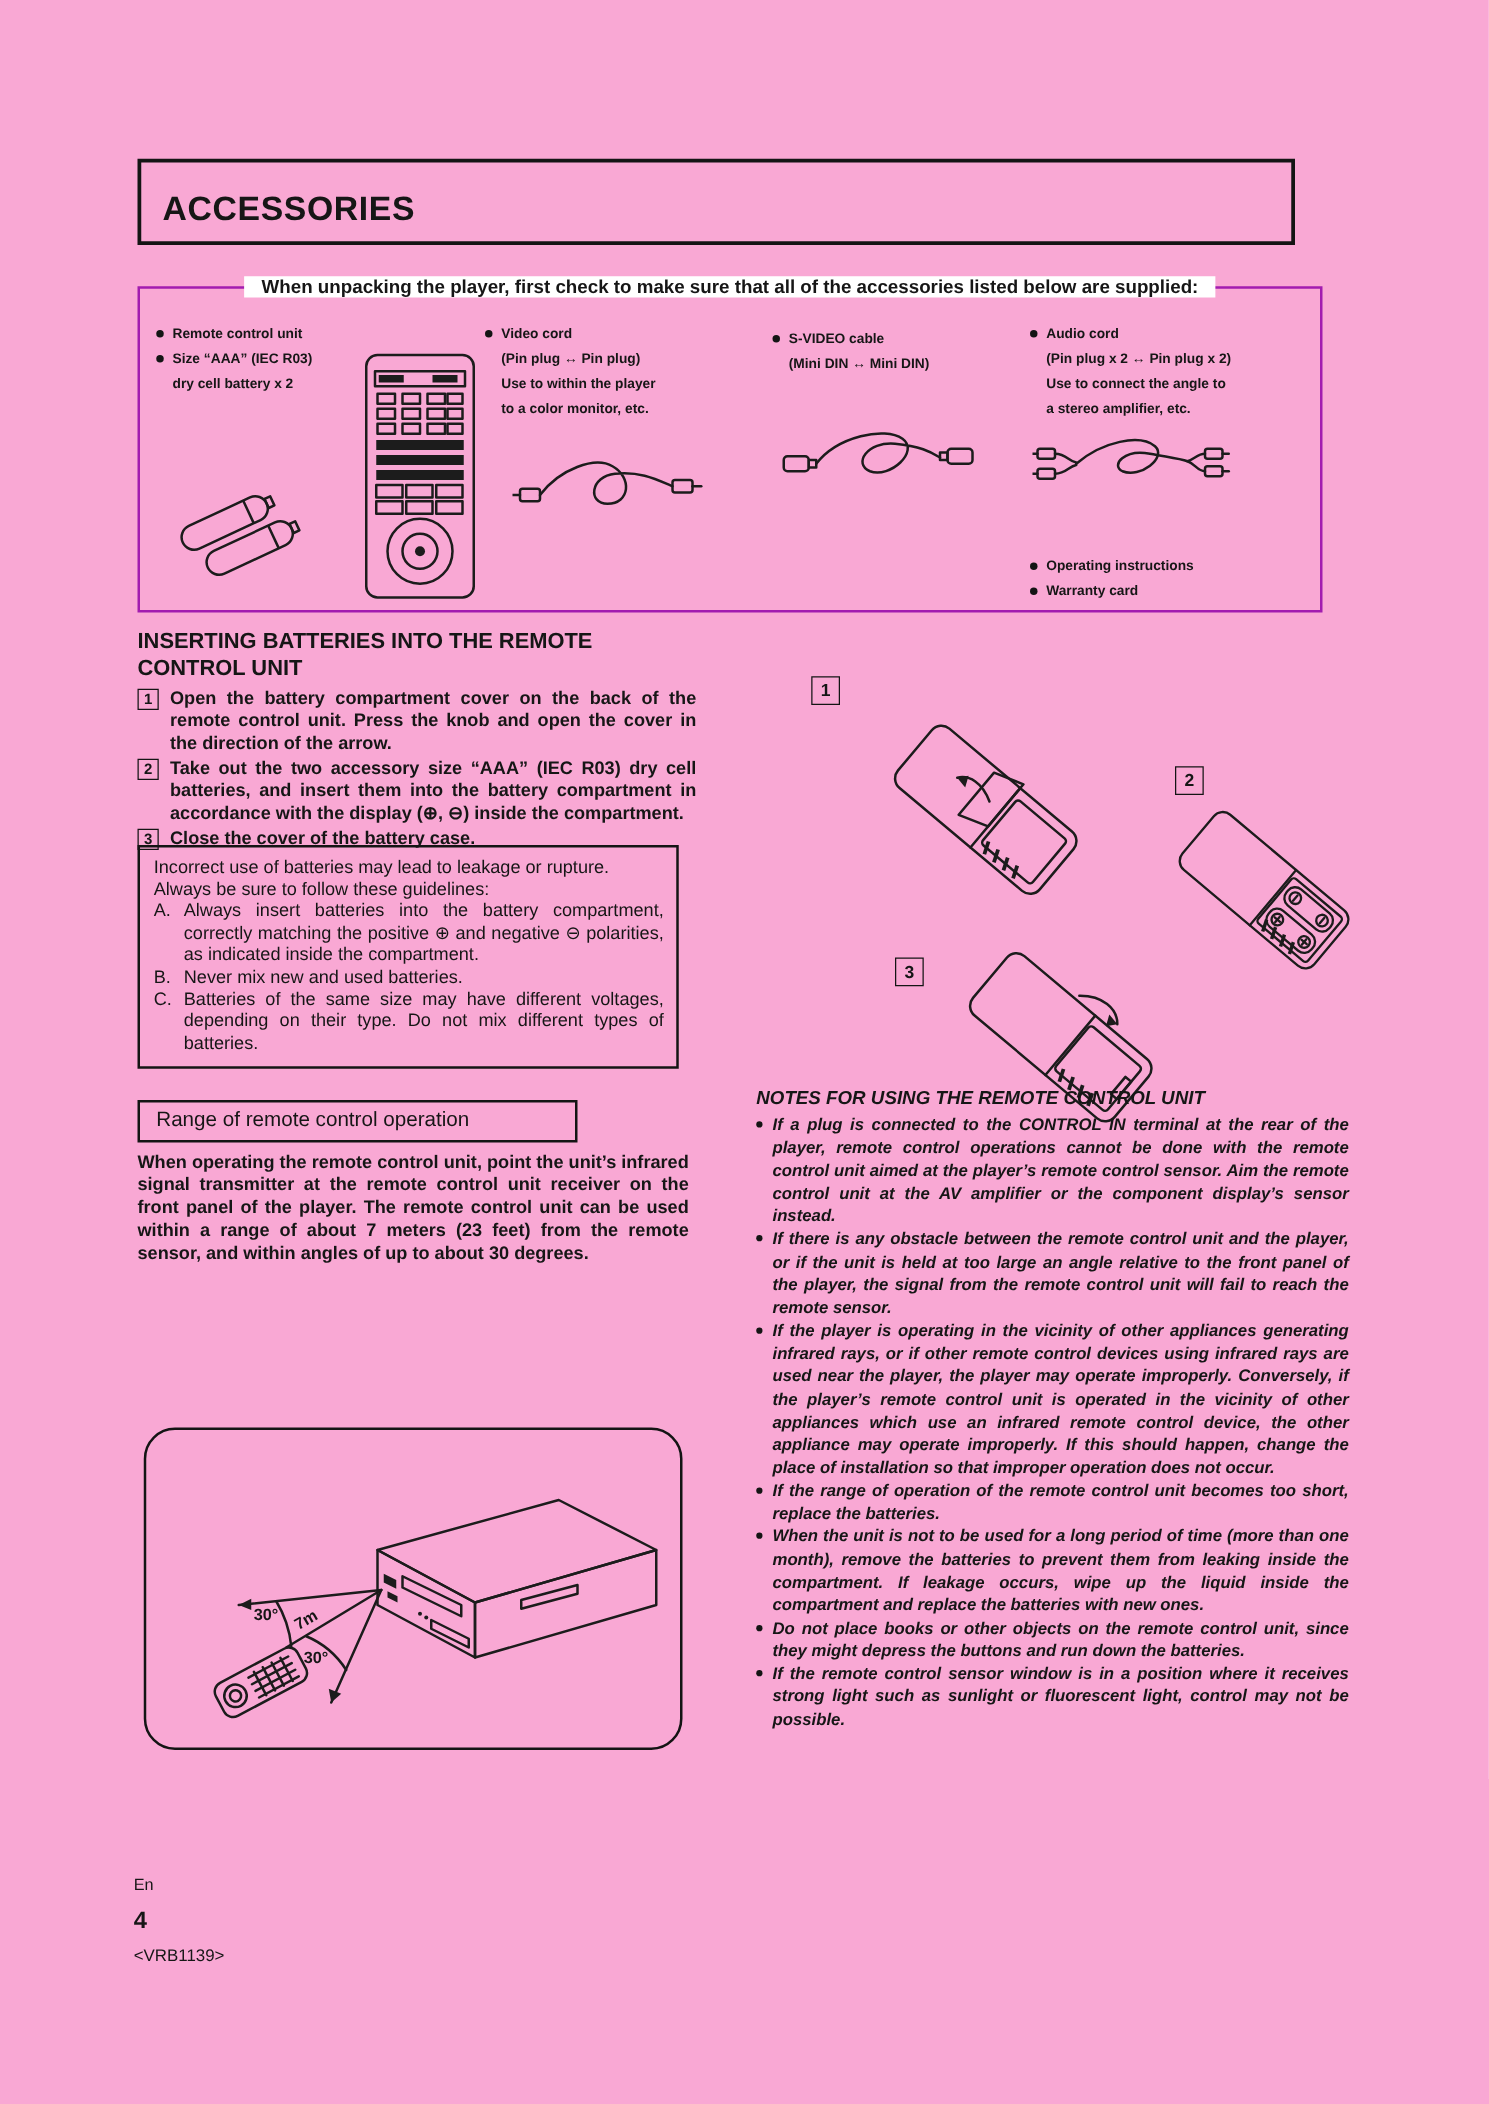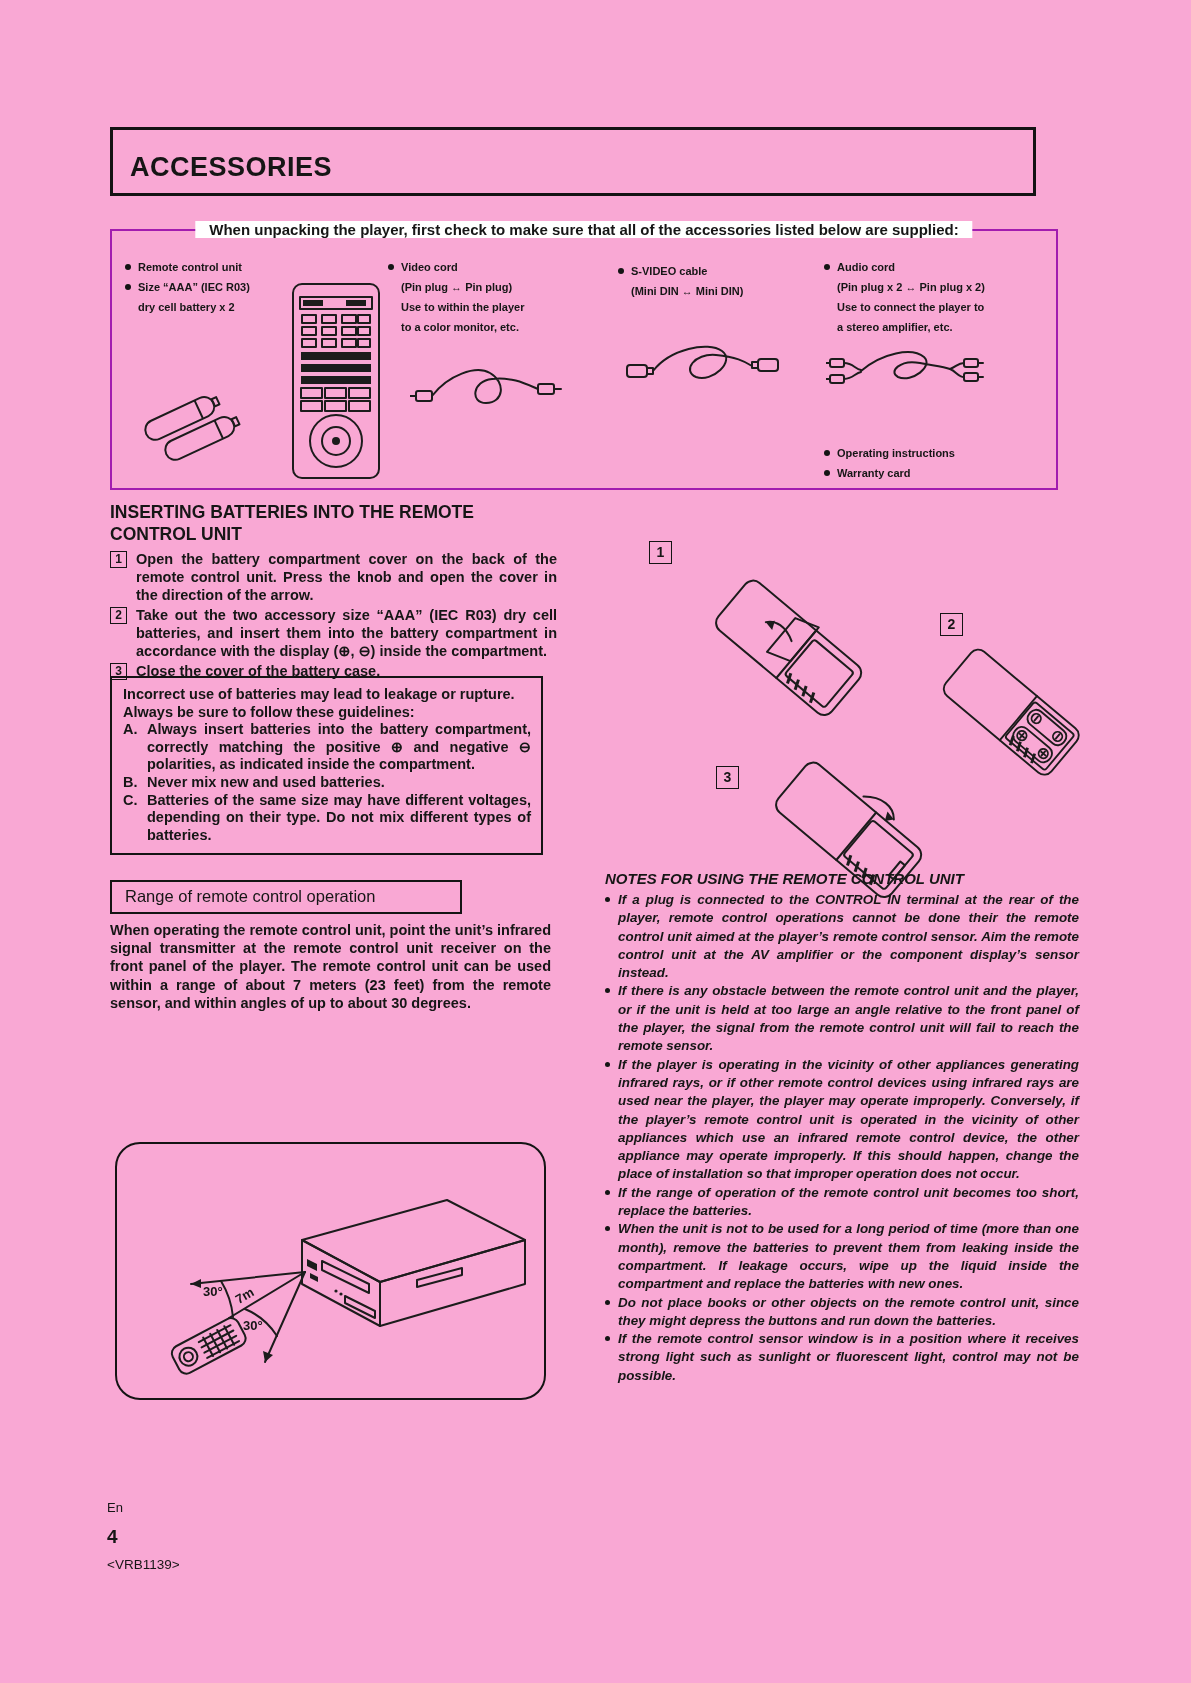--- a/index.html
+++ b/index.html
@@ -34,21 +34,21 @@
   .acc-extras{left:712px;top:212px}
 
   
   .ins-heading{left:110px;top:501px;width:460px;font-size:17.5px;font-weight:bold;line-height:22px}
   .steps{left:110px;top:550px;width:447px;font-size:14.5px;font-weight:bold;line-height:18px}
   .step{display:flex;gap:9px;margin-bottom:2px}
   .stepnum{flex:0 0 17px;height:17px;border:1.5px solid #141414;font-size:12px;
            line-height:14px;text-align:center;margin-top:1px}
   .steptext{flex:1;text-align:justify}
   .warning-box{left:110px;top:676px;width:433px;border:2px solid #141414;
-               padding:8px 10px 9px 11px;font-size:14.5px;font-weight:bold;line-height:17.6px}
+               padding:8px 10px 9px 11px;font-size:14.5px;font-weight:normal;line-height:17.6px}
   .warn-item{position:relative;padding-left:24px;text-align:justify}
   .warn-label{position:absolute;left:0}
 
   
   .range-headbox{left:110px;top:880px;width:352px;border:2.5px solid #141414;
                  padding:5px 0 6px 13px;font-size:16.5px;font-weight:normal}
   .range-body{left:110px;top:921px;width:441px;font-size:14.5px;font-weight:bold;
               line-height:18.2px;text-align:justify}
   .range-illus{left:115px;top:1142px;width:431px;height:258px;border:2px solid #141414;border-radius:25px}
 
@@ -160,21 +160,21 @@
       <rect class="la" x="3" y="32" width="20" height="12" rx="3"></rect>
       <rect class="la" x="23" y="35" width="6" height="6"></rect>
       <path class="la" d="M29,38 C46,16 84,8 98,18 C112,28 88,50 72,44 C58,38 70,20 92,22 C112,24 120,28 128,33" stroke-width="2.6"></path>
       <rect class="la" x="128" y="29" width="6" height="6"></rect>
       <rect class="la" x="134" y="26" width="20" height="12" rx="3"></rect>
     </svg>
 
     <div class="abs acc-text acc-c4">
       <div class="bullet"><span class="dot"></span><span>Audio cord</span></div>
       <div class="cont">(Pin plug x 2 ↔ Pin plug x 2)</div>
-      <div class="cont">Use to connect the player to</div>
+      <div class="cont">Use to connect the angle to</div>
       <div class="cont">a stereo amplifier, etc.</div>
     </div>
 
     <svg class="abs acc-audio-svg" width="162" height="64" viewBox="0 0 162 64">
       <line class="la" x1="0" y1="26" x2="4" y2="26" stroke-width="3"></line>
         <rect class="la" x="4" y="22" width="14" height="8" rx="2"></rect>
       <line class="la" x1="0" y1="42" x2="4" y2="42" stroke-width="3"></line>
         <rect class="la" x="4" y="38" width="14" height="8" rx="2"></rect>
       <path class="la" d="M18,26 C27,26 29,32 35,33 M18,42 C27,42 29,36 35,35"></path>
       <path class="la" d="M35,34 C56,16 86,10 98,20 C108,29 86,46 72,40 C62,35 74,22 94,26 C110,29 118,30 124,32" stroke-width="2.6"></path>
@@ -339,21 +339,21 @@
       <rect class="la" x="8" y="86" width="46" height="54" rx="3" stroke-width="1.5"></rect>
       <rect class="la" x="22" y="134" width="18" height="6" stroke-width="1.5"></rect>
       <path class="la" d="M66,64 C78,78 78,94 68,102"></path>
       <polygon points="68,102 70,92 61,96" fill="#1c1c1c"></polygon>
     </g>
   </svg>
 
   <div class="abs notes">
     <div class="notes-heading">NOTES FOR USING THE REMOTE CONTROL UNIT</div>
     <ul>
-      <li><span class="dot"></span><span>If a plug is connected to the CONTROL IN terminal at the rear of the player, remote control operations cannot be done their the remote control unit aimed at the player’s remote control sensor. Aim the remote control unit at the AV amplifier or the component display’s sensor instead.</span></li>
+      <li><span class="dot"></span><span>If a plug is connected to the CONTROL IN terminal at the rear of the player, remote control operations cannot be done with the remote control unit aimed at the player’s remote control sensor. Aim the remote control unit at the AV amplifier or the component display’s sensor instead.</span></li>
       <li><span class="dot"></span><span>If there is any obstacle between the remote control unit and the player, or if the unit is held at too large an angle relative to the front panel of the player, the signal from the remote control unit will fail to reach the remote sensor.</span></li>
       <li><span class="dot"></span><span>If the player is operating in the vicinity of other appliances generating infrared rays, or if other remote control devices using infrared rays are used near the player, the player may operate improperly. Conversely, if the player’s remote control unit is operated in the vicinity of other appliances which use an infrared remote control device, the other appliance may operate improperly. If this should happen, change the place of installation so that improper operation does not occur.</span></li>
       <li><span class="dot"></span><span>If the range of operation of the remote control unit becomes too short, replace the batteries.</span></li>
       <li><span class="dot"></span><span>When the unit is not to be used for a long period of time (more than one month), remove the batteries to prevent them from leaking inside the compartment. If leakage occurs, wipe up the liquid inside the compartment and replace the batteries with new ones.</span></li>
       <li><span class="dot"></span><span>Do not place books or other objects on the remote control unit, since they might depress the buttons and run down the batteries.</span></li>
       <li><span class="dot"></span><span>If the remote control sensor window is in a position where it receives strong light such as sunlight or fluorescent light, control may not be possible.</span></li>
     </ul>
   </div>
 
   <div class="abs pg-num">4</div>

